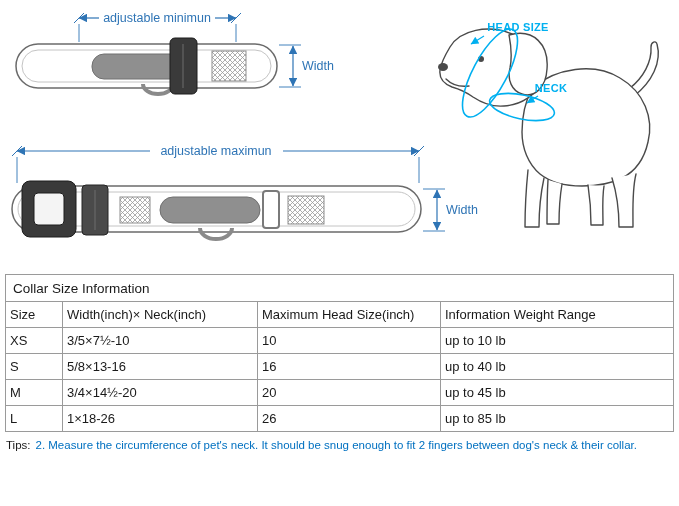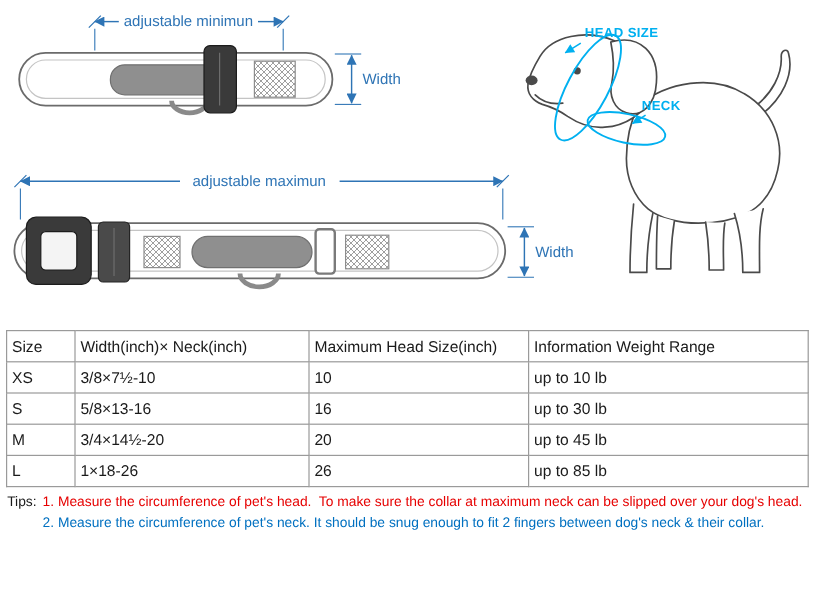--- a/index.html
+++ b/index.html
@@ -150,65 +150,65 @@
       <ellipse cx="490" cy="73" rx="17" ry="49" transform="rotate(28 490 73)"></ellipse>
       <ellipse cx="522" cy="107" rx="33" ry="12" transform="rotate(12 522 107)"></ellipse>
       <line x1="484" y1="36" x2="471" y2="44" marker-end="url(#arrc)"></line>
       <line x1="538" y1="96" x2="527" y2="103" marker-end="url(#arrc)"></line>
     </g>
     <text x="518" y="31" class="cyanlbl">HEAD SIZE</text>
     <text x="551" y="92" class="cyanlbl">NECK</text>
   </svg>
 
   <div class="info">
+    <div class="info-title">Collar Size Information</div>
     <table class="size-table">
       <colgroup>
         <col style="width:57px">
           <col style="width:195px">
           <col style="width:183px">
           <col>
       </colgroup>
       <thead>
         <tr>
           <th>Size</th>
           <th>Width(inch)× Neck(inch)</th>
           <th>Maximum Head Size(inch)</th>
           <th>Information Weight Range</th>
         </tr>
       </thead>
       <tbody>
         <tr>
           <td>XS</td>
-          <td>3/8×7½-10</td>
+          <td>3/5×7½-10</td>
           <td>10</td>
           <td>up to 10 lb</td>
         </tr>
         <tr>
           <td>S</td>
           <td>5/8×13-16</td>
           <td>16</td>
-          <td>up to 30 lb</td>
+          <td>up to 40 lb</td>
         </tr>
         <tr>
           <td>M</td>
           <td>3/4×14½-20</td>
           <td>20</td>
           <td>up to 45 lb</td>
         </tr>
         <tr>
           <td>L</td>
           <td>1×18-26</td>
           <td>26</td>
           <td>up to 85 lb</td>
         </tr>
       </tbody>
     </table>
   </div>
 
   <div class="tips">
     <span class="tips-label">Tips:</span>
     <div class="tips-body">
-      <div class="tip tip-red">1. Measure the circumference of pet's head.  To make sure the collar at maximum neck can be slipped over your dog's head.</div>
       <div class="tip tip-blue">2. Measure the circumference of pet's neck. It should be snug enough to fit 2 fingers between dog's neck &amp; their collar.</div>
     </div>
   </div>
 
 </div>
 
 </body></html>

